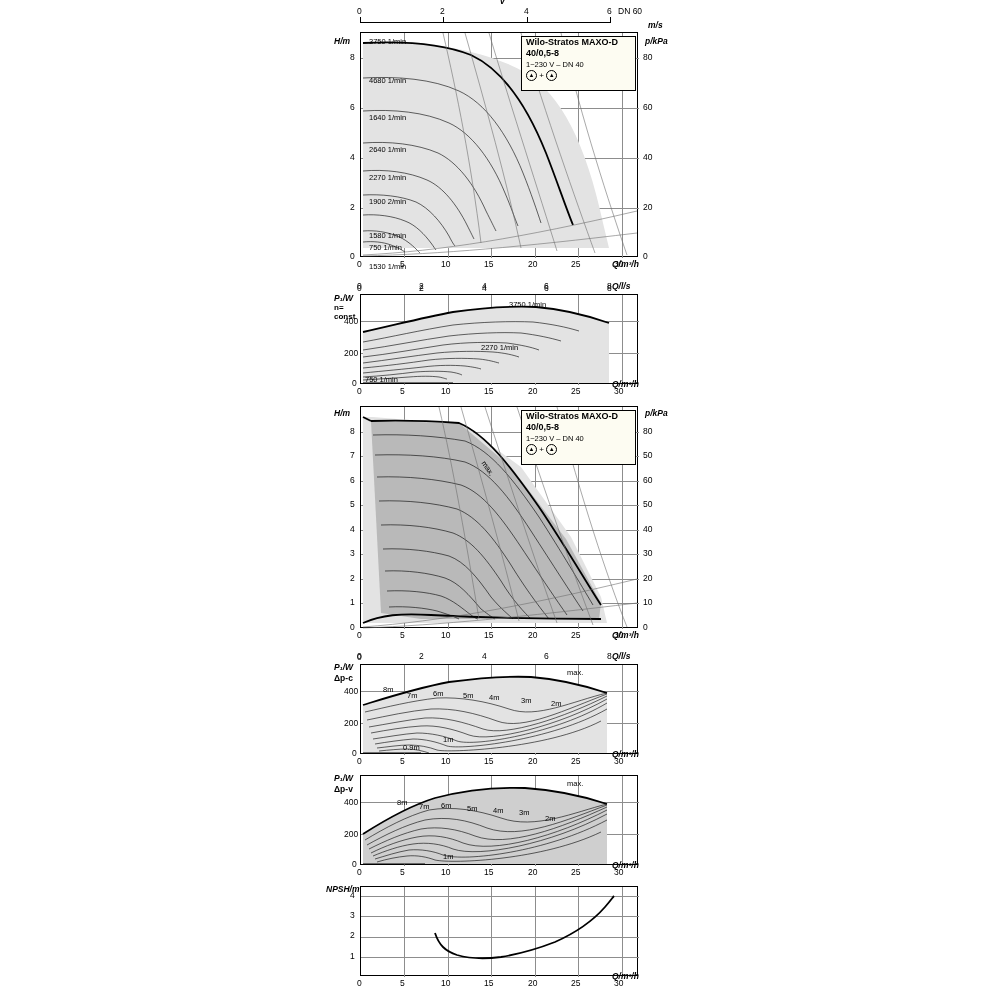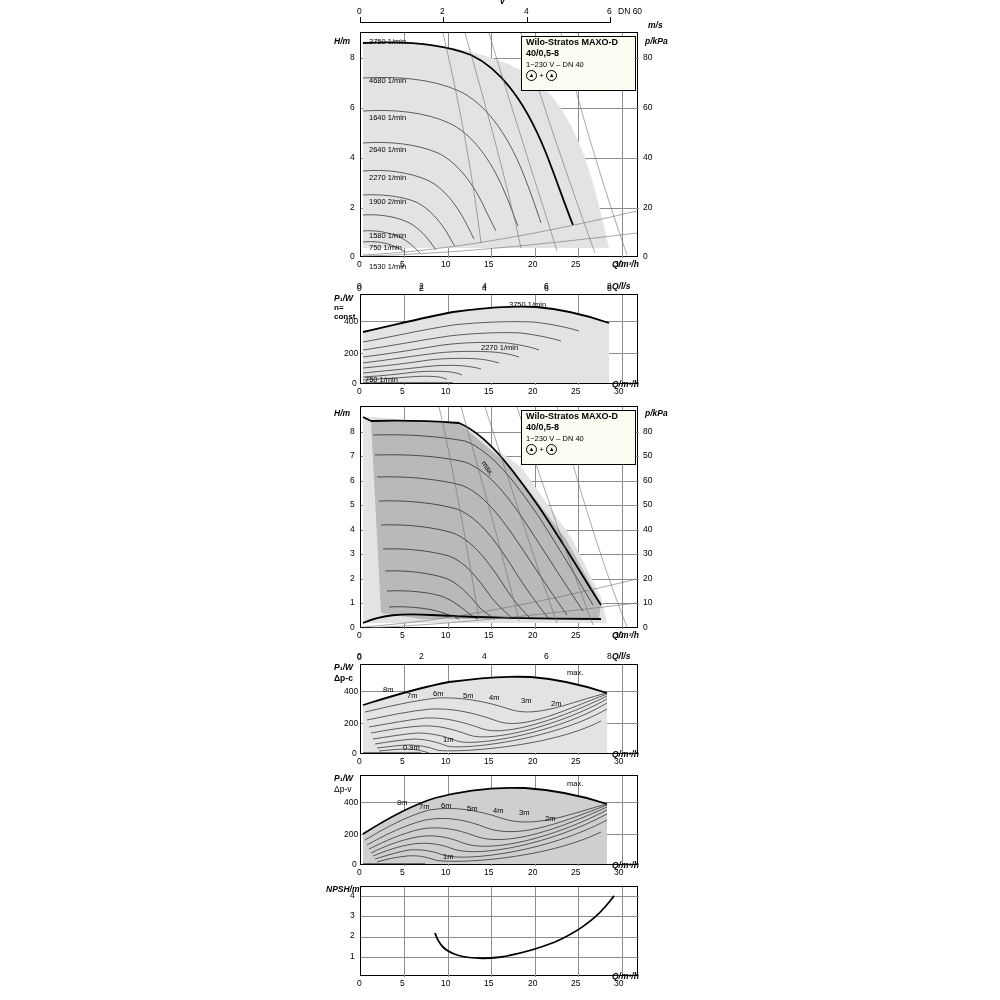--- a/index.html
+++ b/index.html
@@ -364,21 +364,21 @@
       <div class="curvelabel" style="left:58px;top:26px;">7m</div>
       <div class="curvelabel" style="left:80px;top:25px;">6m</div>
       <div class="curvelabel" style="left:106px;top:28px;">5m</div>
       <div class="curvelabel" style="left:132px;top:30px;">4m</div>
       <div class="curvelabel" style="left:158px;top:32px;">3m</div>
       <div class="curvelabel" style="left:184px;top:38px;">2m</div>
       <div class="curvelabel" style="left:82px;top:76px;">1m</div>
       <div class="curvelabel" style="left:206px;top:3px;">max.</div>
     </div>
     <div class="axis-title" style="left:334px;top:773px;">P₁/W</div>
-    <div class="axis-title plain" style="left:334px;top:784px;font-weight:normal;">Δp-v</div>
+    <div class="axis-title plain" style="left:334px;top:784px;font-weight:bold;">Δp-v</div>
     <div class="tick-label" style="left:344px;top:797px;">400</div>
     <div class="tick-label" style="left:344px;top:829px;">200</div>
     <div class="tick-label" style="left:352px;top:859px;">0</div>
     <div class="axis-title" style="left:612px;top:860px;">Q/m³/h</div>
     <div class="tick-label" style="left:357px;top:867px;">0</div>
     <div class="tick-label" style="left:400px;top:867px;">5</div>
     <div class="tick-label" style="left:441px;top:867px;">10</div>
     <div class="tick-label" style="left:484px;top:867px;">15</div>
     <div class="tick-label" style="left:528px;top:867px;">20</div>
     <div class="tick-label" style="left:571px;top:867px;">25</div>

